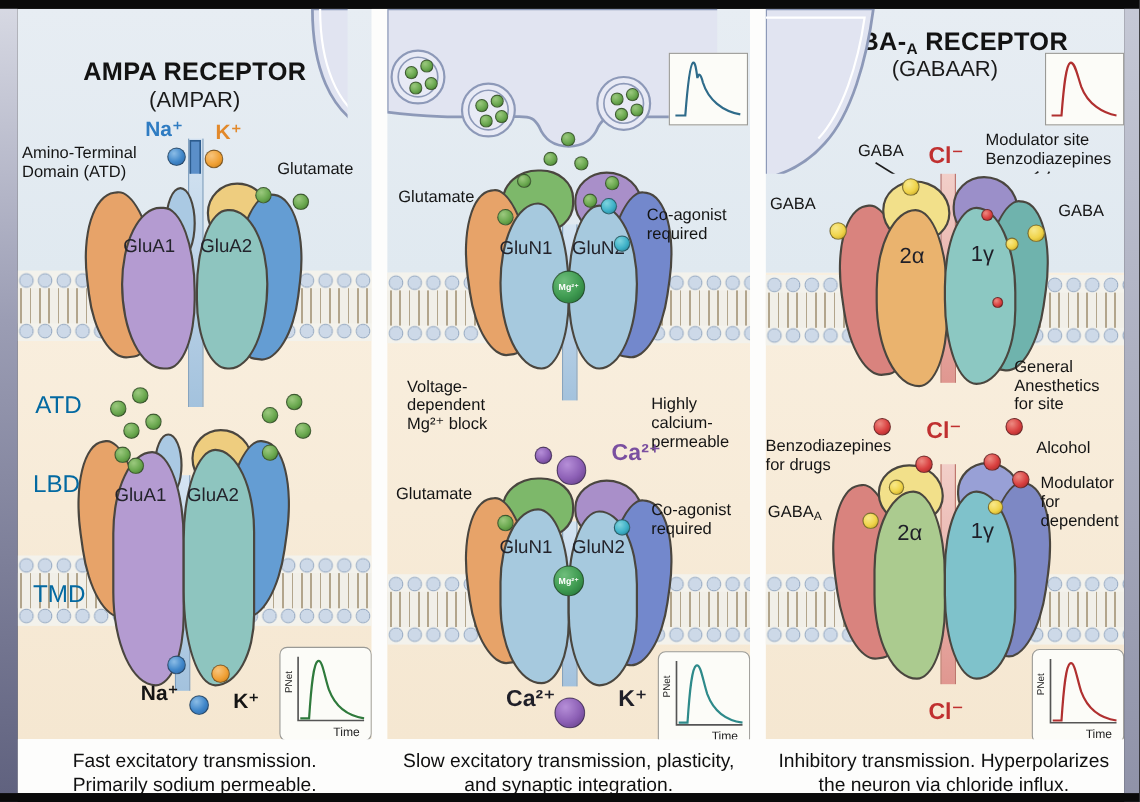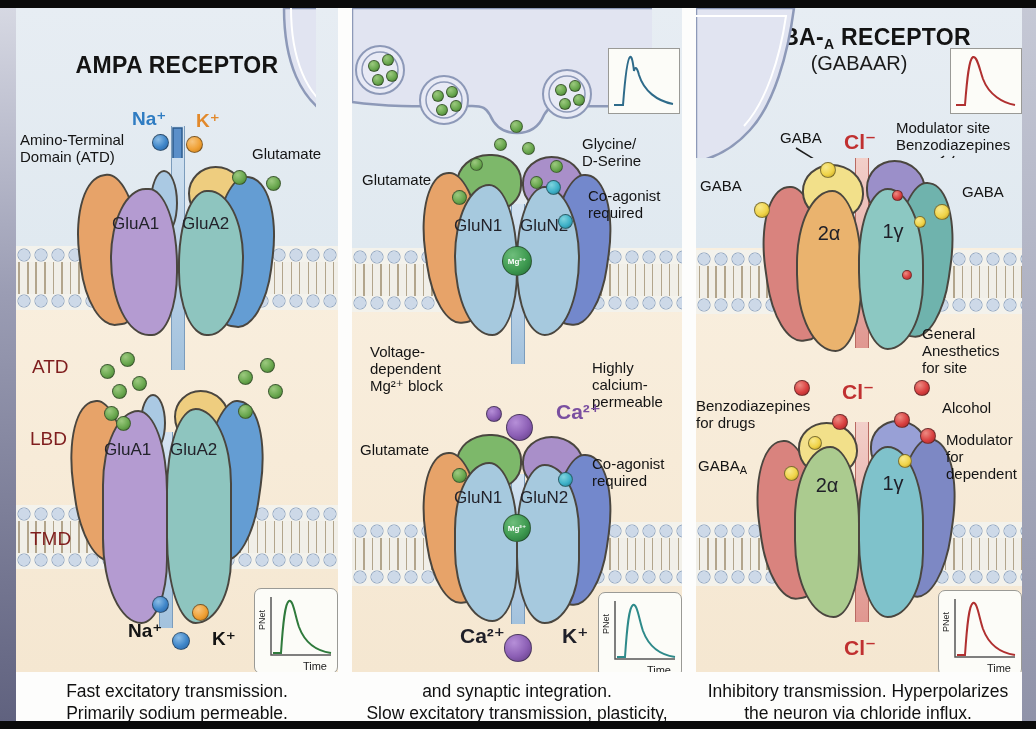--- a/index.html
+++ b/index.html
@@ -21,21 +21,21 @@
       radial-gradient(circle at 8px 8px,#cdd9e8 5.5px,#93a7c0 6px,rgba(0,0,0,0) 7px) left 1px/17px 17px repeat-x,
       radial-gradient(circle at 8px 9px,#cdd9e8 5.5px,#93a7c0 6px,rgba(0,0,0,0) 7px) left bottom 1px/17px 17px repeat-x,
       repeating-linear-gradient(90deg,#f1efe8 0 2.5px,#b2a58c 2.5px 4px,#f1efe8 4px 8.5px) center/100% 32px no-repeat,
       #f3f2ec;}
   .title{position:absolute;left:0;right:0;text-align:center;font-size:23px;font-weight:bold;color:#131313;letter-spacing:.3px;}
   .subtitle{position:absolute;left:0;right:0;text-align:center;font-size:20px;color:#1b1b1b;}
   .tsub{font-size:14px;vertical-align:-4px;font-weight:bold;}
   .lbl{position:absolute;font-size:15px;line-height:1.13;color:#141414;z-index:7;}
   .ctr{}
   .ion-big{font-size:19px;font-weight:bold;}
-  .sub-lbl{font-size:19px;color:#7f1d1d;}
+  .sub-lbl{font-size:22px;color:#0369a1;}
   .blob{position:absolute;border:2px solid #4a463f;box-sizing:border-box;z-index:3;}
   .ball{position:absolute;border-radius:50%;box-sizing:border-box;border:1.5px solid rgba(25,25,25,.5);z-index:6;}
   .b-na{background:radial-gradient(circle at 35% 30%,#8cbde6,#3f86c9 55%,#2a62a0);}
   .b-k{background:radial-gradient(circle at 35% 30%,#f7c57e,#f0a136 55%,#c57a14);}
   .b-glu{background:radial-gradient(circle at 35% 30%,#9cc97f,#6aa84f 55%,#41762c);}
   .b-ca{background:radial-gradient(circle at 35% 30%,#b68fd8,#8c5fb5 55%,#5e3a80);}
   .b-cl{background:radial-gradient(circle at 35% 30%,#ed8b82,#d94040 55%,#9c2424);}
   .b-gaba{background:radial-gradient(circle at 35% 30%,#f8e98c,#f0d44a 55%,#bd9c1c);}
   .b-gly{background:radial-gradient(circle at 35% 30%,#7fd4de,#3eb1c8 55%,#20798c);}
   .b-mg{background:radial-gradient(circle at 35% 30%,#6fbe7c,#3f9b51 55%,#1f6b33);
@@ -71,20 +71,21 @@
       <div class="bg-bot"></div>
       <div class="membrane" style="top:238px;width:322px;"></div>
       <div class="membrane" style="top:497px;width:322px;"></div>
 
       <svg class="overlay" style="z-index:1">
         <path d="M268,0 C268,50 282,95 322,112 L322,0 Z" fill="#e1e4f1" stroke="#8d99b8" stroke-width="2.5"></path>
         <path d="M275,0 C275,48 289,90 322,105" fill="none" stroke="#fff" stroke-width="2"></path>
       </svg>
 
       <div class="title" style="top:44px;">AMPA RECEPTOR</div>
+      <div class="subtitle" style="top:72px;">(AMPAR)</div>
 
       <span class="lbl ion-big" style="left:116px;top:100px;color:#2f7cc2;">Na⁺</span>
       <span class="lbl ion-big" style="left:180px;top:102px;color:#e2892b;">K⁺</span>
       <div class="ball b-na" style="left:136px;top:126px;width:17px;height:17px;"></div>
       <div class="ball b-k" style="left:170px;top:128px;width:17px;height:17px;"></div>
 
       <div class="lbl" style="left:4px;top:124px;width:128px;">
         <div>Amino-Terminal</div>
           <div>Domain (ATD)</div>
       </div>
@@ -209,24 +210,20 @@
       <div class="title" style="top:16px;">NMDA RECEPTOR</div>
       <div class="subtitle" style="top:44px;">(NMDAR)</div>
 
       <div class="inset" style="left:256px;top:40px;width:70px;height:64px;">
         <svg width="70" height="64">
           <path d="M5,56 H14 C16,30 18,10 21,8 C23,7 24,14 25,22 C26,17 28,18 30,26 C35,42 48,52 64,55" fill="none" stroke="#2e6b8a" stroke-width="2"></path>
         </svg>
       </div>
 
       <span class="lbl" style="left:10px;top:164px;">Glutamate</span>
-      <div class="lbl ctr" style="left:230px;top:128px;width:96px;">
-        <div>Glycine/</div>
-          <div>D-Serine</div>
-      </div>
       <div class="lbl ctr" style="left:236px;top:180px;width:92px;">
         <div>Co-agonist</div>
           <div>required</div>
       </div>
 
       <div class="channel" style="left:159px;top:196px;height:160px;"></div>
       <div class="blob" style="left:104px;top:146px;width:66px;height:58px;background:#7db86a;border-radius:55% 50% 50% 55%;"></div>
       <div class="blob" style="left:72px;top:164px;width:60px;height:152px;background:#e7a369;border-radius:60% 45% 50% 50%/55% 50% 60% 45%;transform:rotate(-8deg);"></div>
       <div class="blob" style="left:102px;top:176px;width:64px;height:152px;background:#a6c9de;border-radius:55% 45% 40% 60%/48% 52% 42% 52%;"></div>
       <div class="blob" style="left:170px;top:148px;width:62px;height:56px;background:#a98fc9;border-radius:50% 55% 50% 50%;"></div>
@@ -437,22 +434,22 @@
         <span class="xlab">Time</span>
       </div>
     </section>
 
     <div class="caption-bar">
       <div class="caption" style="left:6px;width:310px;">
         <div>Fast excitatory transmission.</div>
           <div>Primarily sodium permeable.</div>
       </div>
       <div class="caption" style="left:336px;width:330px;">
-        <div>and synaptic integration.</div>
-          <div>Slow excitatory transmission, plasticity,</div>
+        <div>Slow excitatory transmission, plasticity,</div>
+          <div>and synaptic integration.</div>
       </div>
       <div class="caption" style="left:678px;width:328px;">
         <div>Inhibitory transmission. Hyperpolarizes</div>
           <div>the neuron via chloride influx.</div>
       </div>
     </div>
   </div>
 
   <div id="edge-left" class="abs"></div>
   <div id="edge-right" class="abs"></div>

